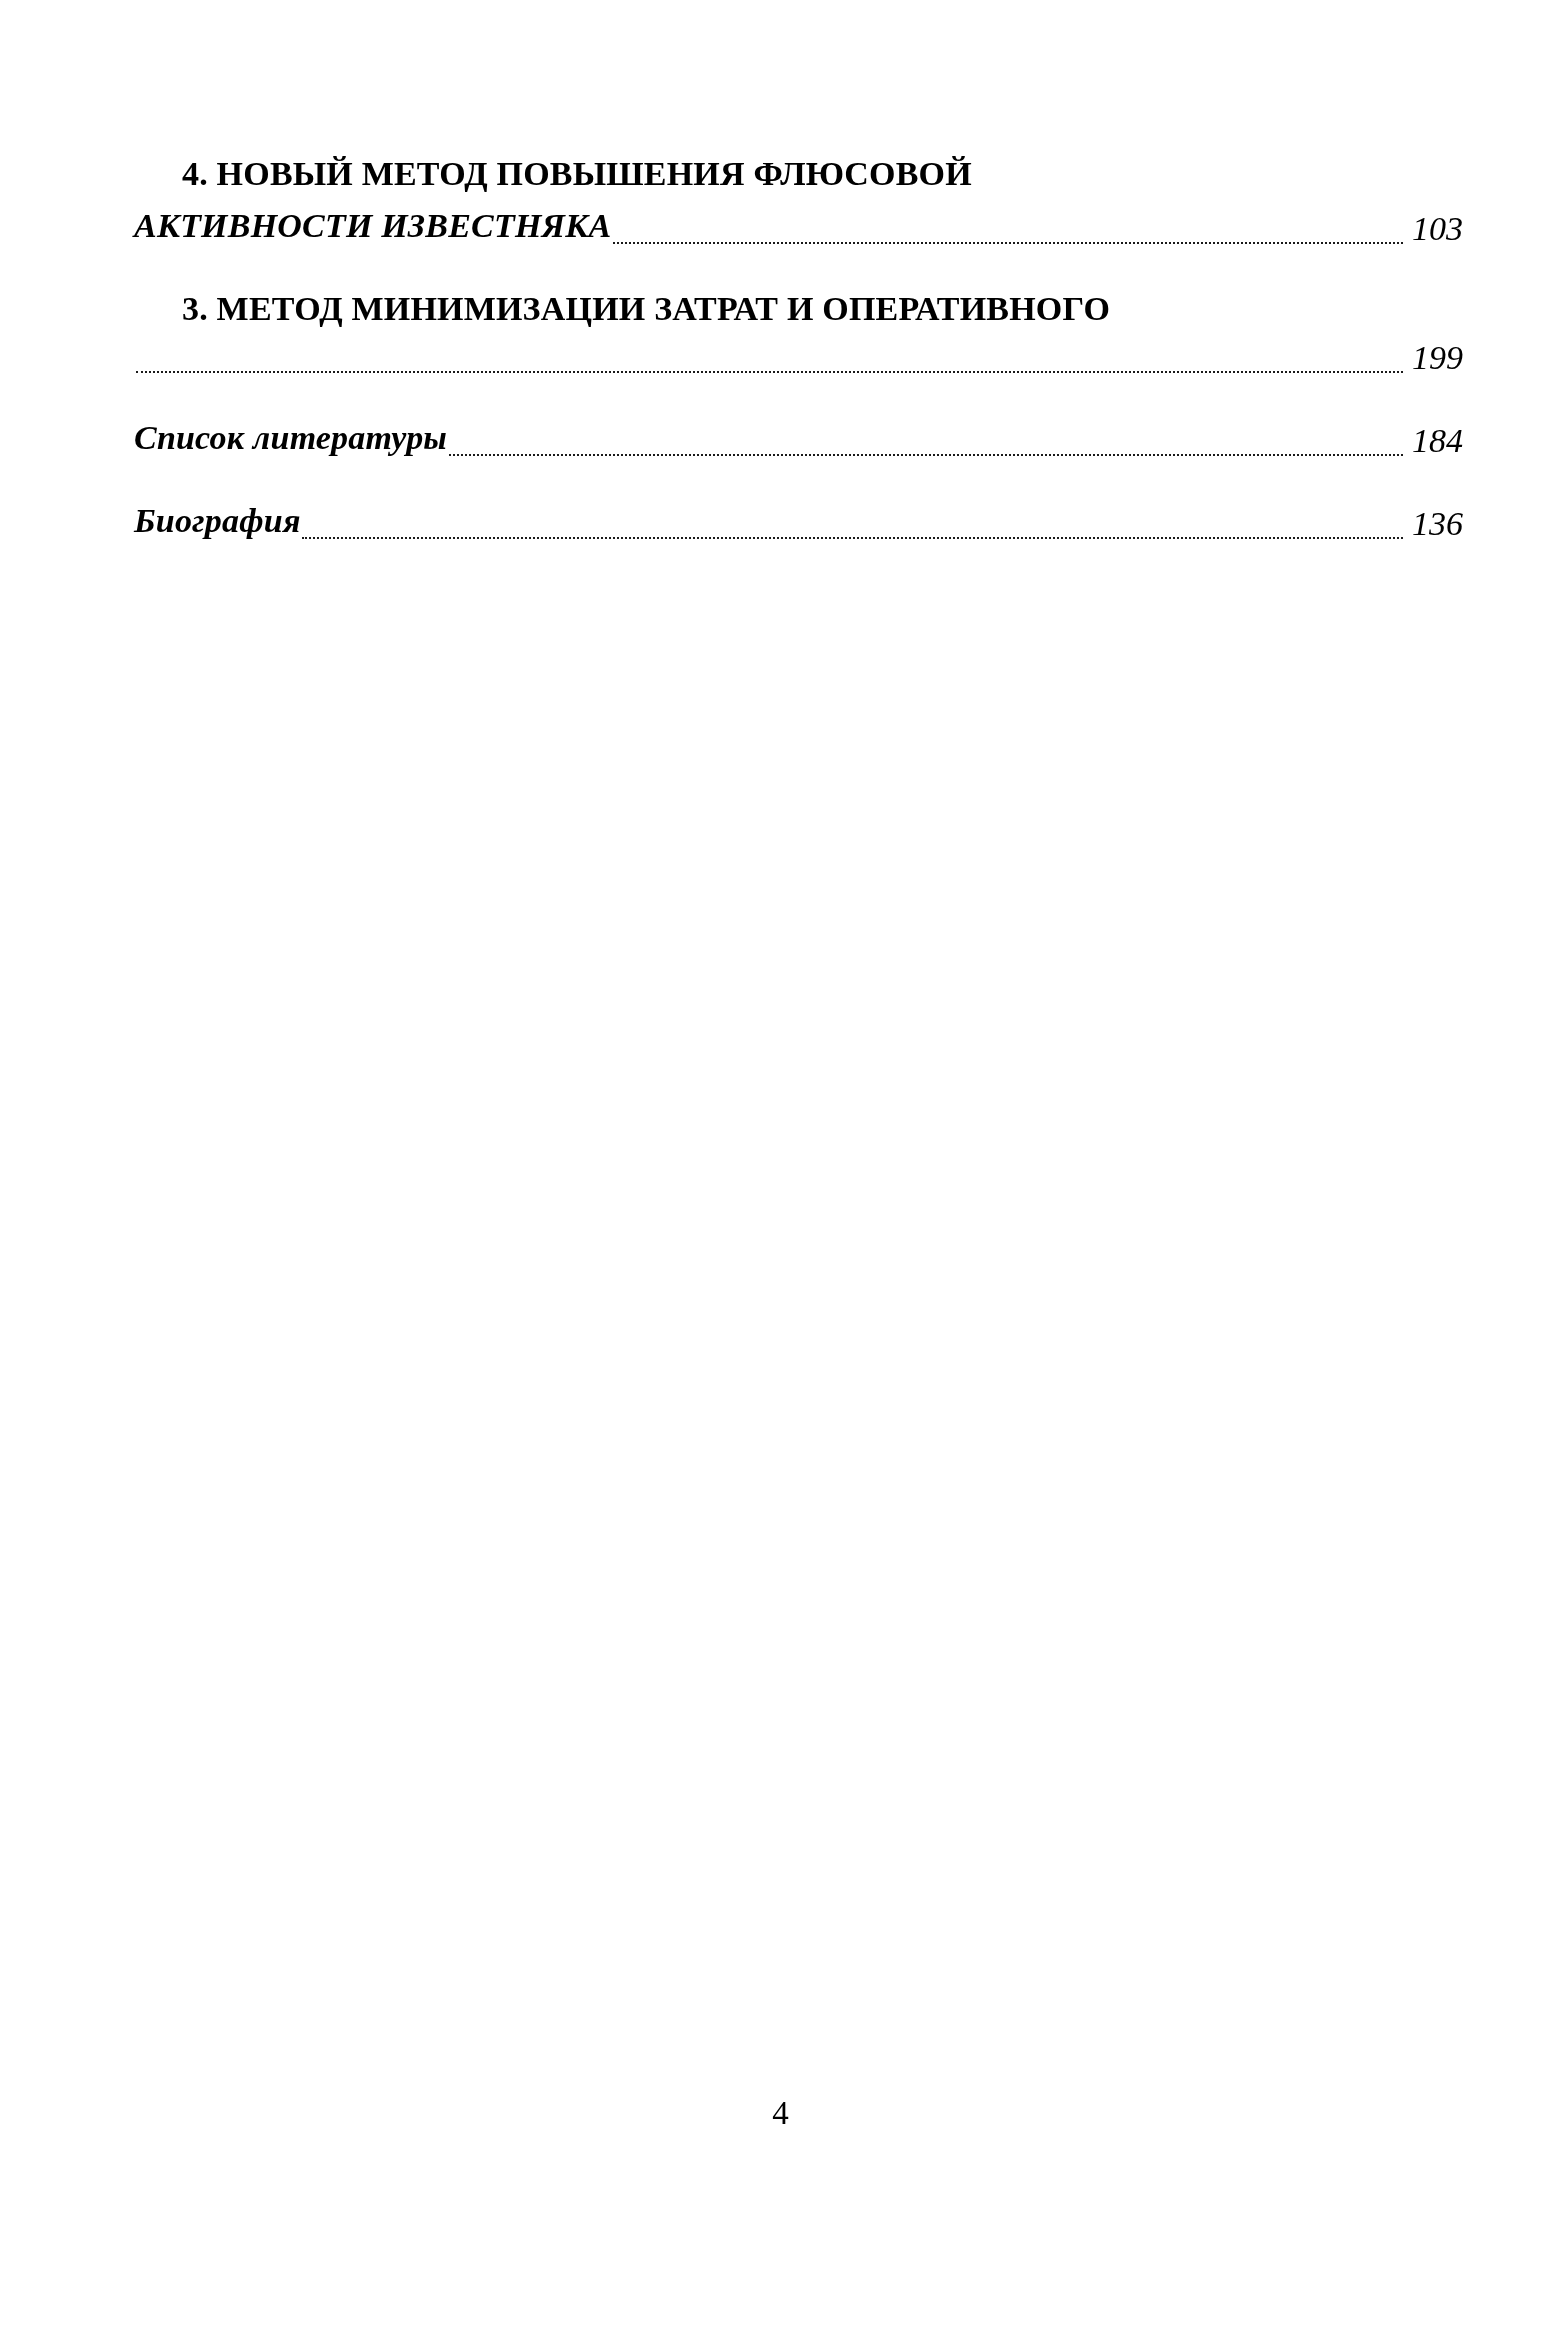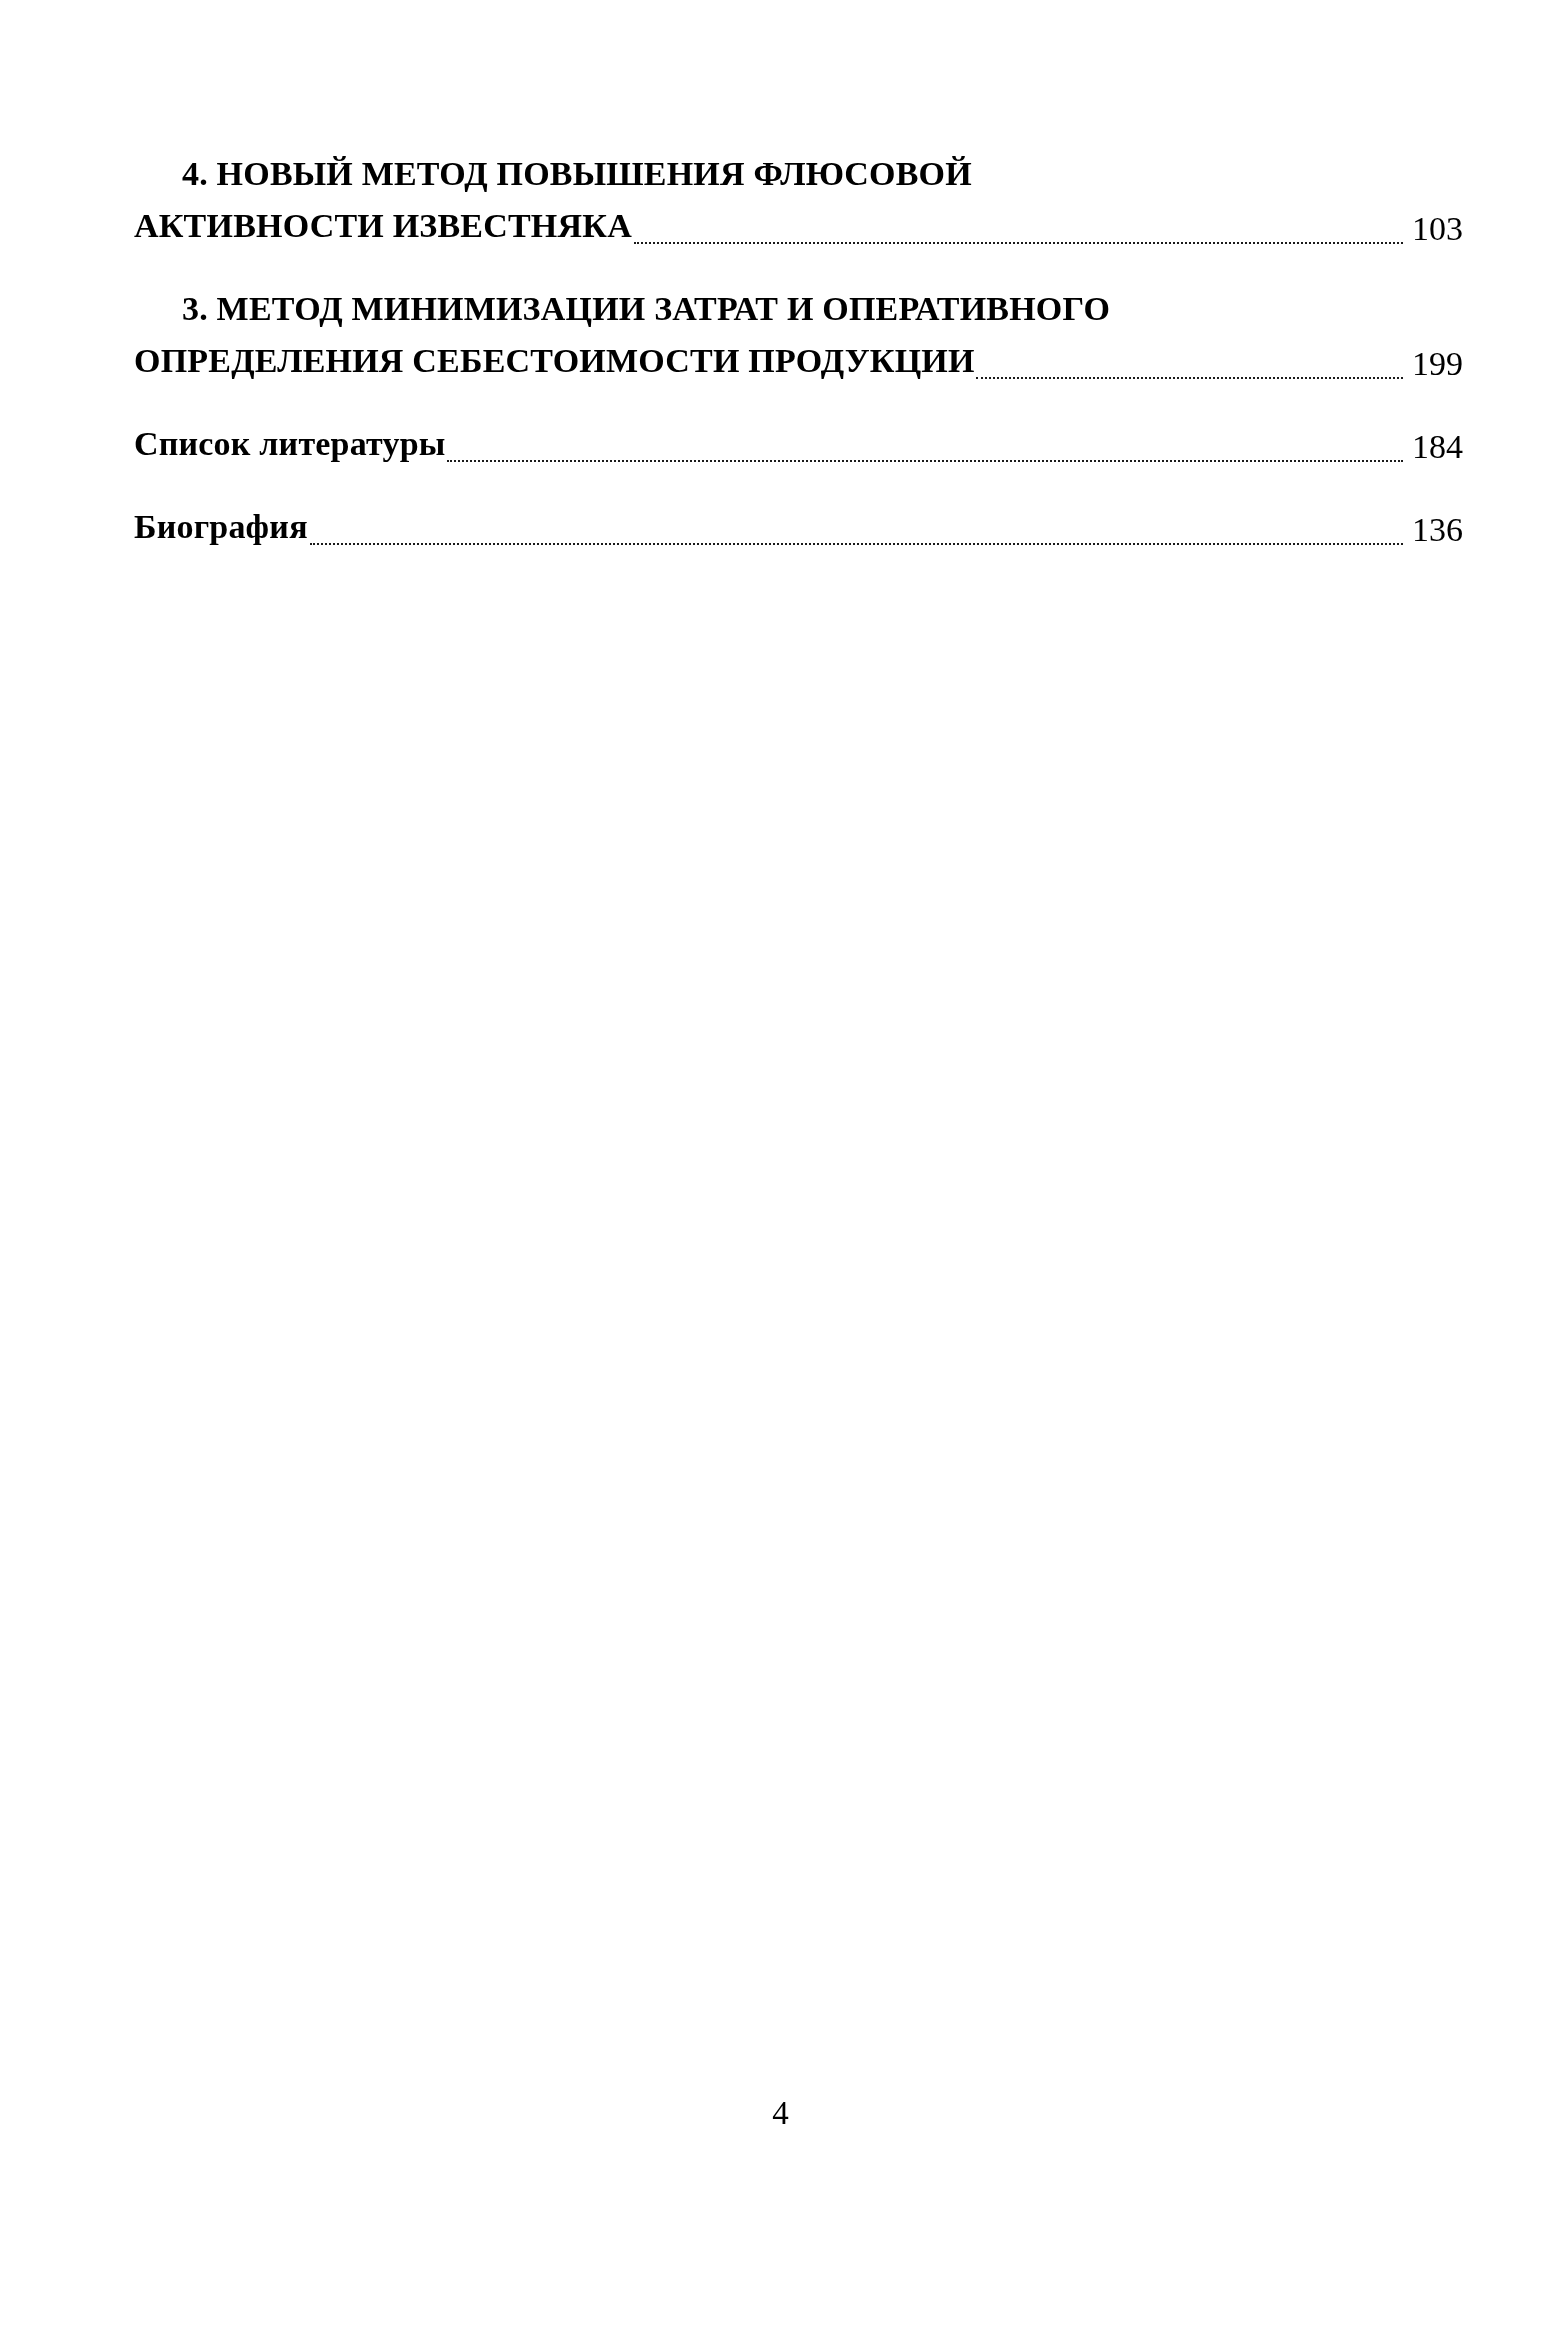--- a/index.html
+++ b/index.html
@@ -29,20 +29,21 @@
     width: 1329px;
   }
   .toc-entry {
     margin-bottom: 31px;
   }
   
   .entry-line {
     display: flex;
     align-items: flex-end;
     width: 100%;
+    font-style: italic;
   }
   .title-text {
     font-weight: bold;
     letter-spacing: 0.2px;
     white-space: nowrap;
   }
   .caps {
     font-size: 34px;
     line-height: 52px;
   }
@@ -106,21 +107,20 @@
       <div class="entry-line">
         <span class="title-text caps">АКТИВНОСТИ ИЗВЕСТНЯКА</span>
         <span class="leader"></span>
         <span class="pageno">103</span>
       </div>
     </div>
 
     <div class="toc-entry">
       <div class="first-line caps">3. МЕТОД МИНИМИЗАЦИИ ЗАТРАТ И ОПЕРАТИВНОГО</div>
       <div class="entry-line">
-        <span class="title-text caps">ОПРЕДЕЛЕНИЯ СЕБЕСТОИМОСТИ ПРОДУКЦИИ</span>
         <span class="leader"></span>
         <span class="pageno">199</span>
       </div>
     </div>
 
     <div class="toc-entry">
       <div class="entry-line">
         <span class="title-text mixed">Список литературы</span>
         <span class="leader wide"></span>
         <span class="pageno">184</span>

